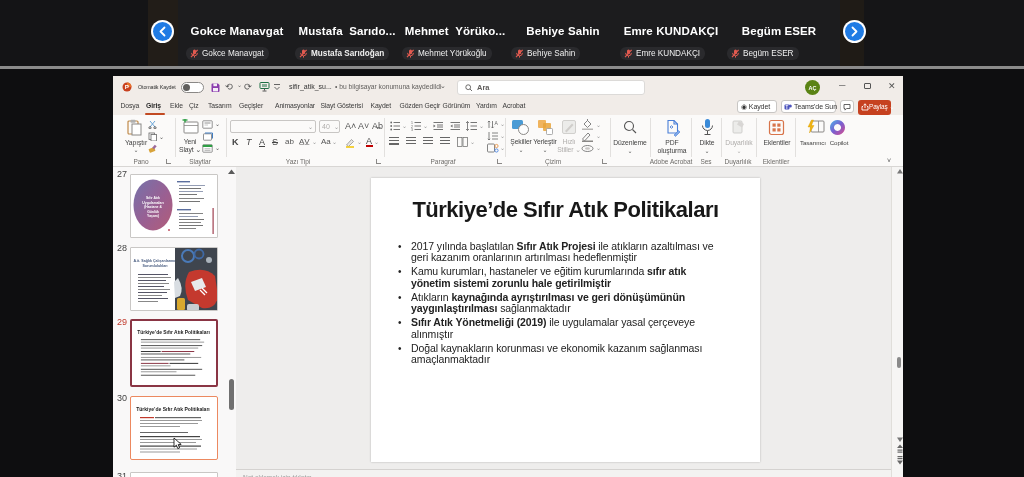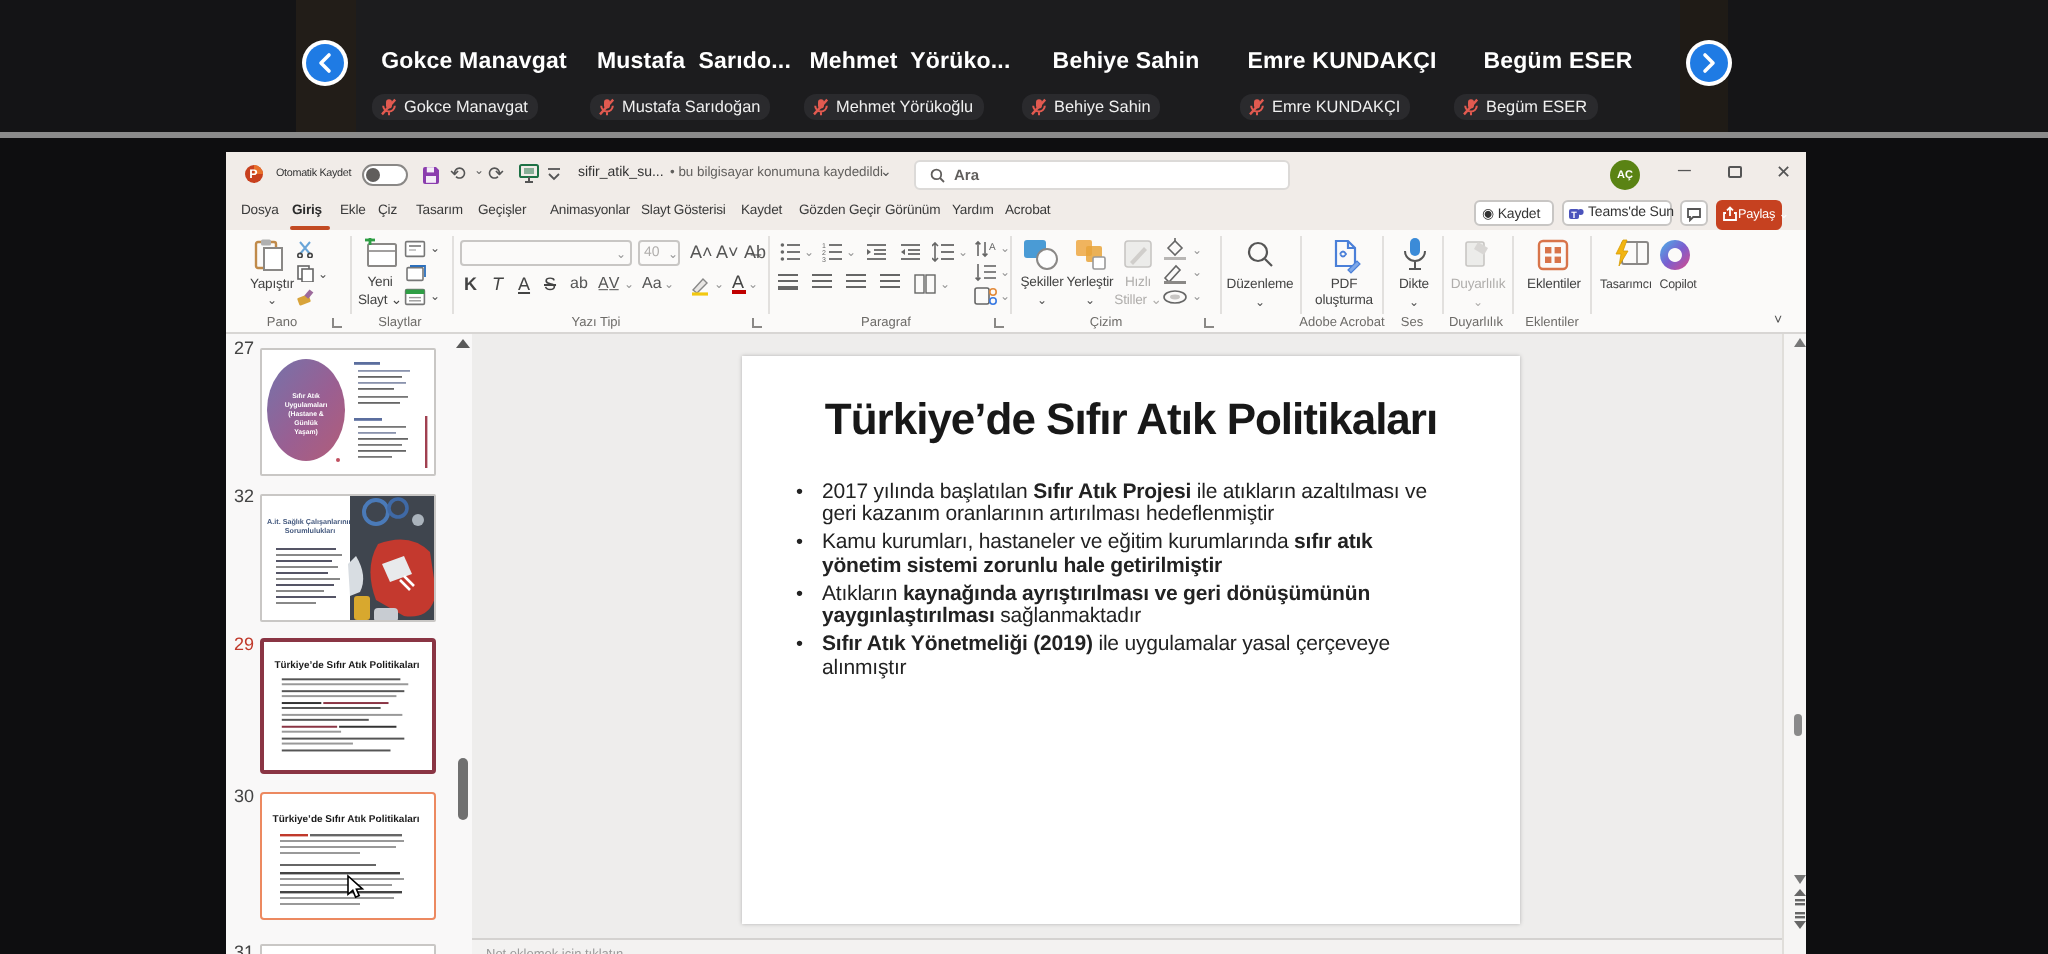--- a/index.html
+++ b/index.html
@@ -72,21 +72,21 @@
   <div class="pname" style="left:455px;text-align:right;">Mehmet&nbsp; Yörüko...</div>
   <div class="pname" style="left:563px;">Behiye Sahin</div>
   <div class="pname" style="left:671px;">Emre KUNDAKÇI</div>
   <div class="pname" style="left:779px;">Begüm ESER</div>
 
   <div class="pill" style="left:186px;"><svg width="9" height="9" viewBox="0 0 9 9">
         <rect x="3" y="0.6" width="3" height="4.6" rx="1.5" fill="#e25a50"></rect>
         <path d="M1.6 3.9 a2.9 2.9 0 0 0 5.8 0 M4.5 7 L4.5 8.6" stroke="#e25a50" stroke-width="1" fill="none"></path>
         <line x1="1" y1="8.2" x2="7.6" y2="0.8" stroke="#e25a50" stroke-width="1.2"></line>
       </svg>Gokce Manavgat</div>
-  <div class="pill" style="left:295px;"><svg width="9" height="9" viewBox="0 0 9 9">
+  <div class="pill" style="left:295px;font-weight:bold;"><svg width="9" height="9" viewBox="0 0 9 9">
         <rect x="3" y="0.6" width="3" height="4.6" rx="1.5" fill="#e25a50"></rect>
         <path d="M1.6 3.9 a2.9 2.9 0 0 0 5.8 0 M4.5 7 L4.5 8.6" stroke="#e25a50" stroke-width="1" fill="none"></path>
         <line x1="1" y1="8.2" x2="7.6" y2="0.8" stroke="#e25a50" stroke-width="1.2"></line>
       </svg>Mustafa Sarıdoğan</div>
   <div class="pill" style="left:402px;"><svg width="9" height="9" viewBox="0 0 9 9">
         <rect x="3" y="0.6" width="3" height="4.6" rx="1.5" fill="#e25a50"></rect>
         <path d="M1.6 3.9 a2.9 2.9 0 0 0 5.8 0 M4.5 7 L4.5 8.6" stroke="#e25a50" stroke-width="1" fill="none"></path>
         <line x1="1" y1="8.2" x2="7.6" y2="0.8" stroke="#e25a50" stroke-width="1.2"></line>
       </svg>Mehmet Yörükoğlu</div>
   <div class="pill" style="left:511px;"><svg width="9" height="9" viewBox="0 0 9 9">
@@ -476,21 +476,21 @@
           <rect x="48" y="38" width="24" height="0.9" fill="#777"></rect>
             <rect x="48" y="41" width="19" height="0.9" fill="#8a93ad"></rect>
           <rect x="48" y="44" width="25" height="0.9" fill="#666"></rect>
             <rect x="48" y="47" width="22" height="0.9" fill="#777"></rect>
           <rect x="48" y="50" width="24" height="0.9" fill="#666"></rect>
             <rect x="48" y="53" width="17" height="0.9" fill="#777"></rect>
           <rect x="81.5" y="33" width="1.2" height="26" fill="#a04050"></rect>
           <circle cx="38" cy="55" r="1" fill="#c05060"></circle>
         </svg>
       </div>
-      <div class="tnum" style="top:76px;">32</div>
+      <div class="tnum" style="top:76px;">28</div>
       <div class="thumb" style="top:80px;">
         <svg width="87" height="64" viewBox="0 0 87 64">
           <text x="24" y="14" text-anchor="middle" font-size="3.6" fill="#44597e" font-weight="bold" font-family="Liberation Sans">A.it. Sağlık Çalışanlarının</text>
           <text x="24" y="18.5" text-anchor="middle" font-size="3.6" fill="#44597e" font-weight="bold" font-family="Liberation Sans">Sorumlulukları</text>
           <rect x="7" y="26" width="30" height="1" fill="#556"></rect>
             <rect x="7" y="29" width="33" height="1" fill="#888"></rect>
           <rect x="7" y="32" width="28" height="1" fill="#556"></rect>
             <rect x="7" y="35" width="31" height="1" fill="#888"></rect>
           <rect x="7" y="38" width="26" height="1" fill="#556"></rect>
             <rect x="7" y="41" width="32" height="1" fill="#888"></rect>
@@ -578,19 +578,20 @@
           <path d="M4 9.5 L7 5.5 L1 5.5 Z" fill="#666"></path>
         </svg>
     </div>
     <div id="slide">
       <h1>Türkiye’de Sıfır Atık Politikaları</h1>
       <ul>
         <li>2017 yılında başlatılan <b>Sıfır Atık Projesi</b> ile atıkların azaltılması ve<br>geri kazanım oranlarının artırılması hedeflenmiştir</li>
         <li>Kamu kurumları, hastaneler ve eğitim kurumlarında <b>sıfır atık</b><br><b>yönetim sistemi zorunlu hale getirilmiştir</b></li>
         <li>Atıkların <b>kaynağında ayrıştırılması ve geri dönüşümünün</b><br><b>yaygınlaştırılması</b> sağlanmaktadır</li>
         <li><b>Sıfır Atık Yönetmeliği (2019)</b> ile uygulamalar yasal çerçeveye<br>alınmıştır</li>
+        <li>Doğal kaynakların korunması ve ekonomik kazanım sağlanması<br>amaçlanmaktadır</li>
       </ul>
     </div>
     <div id="notes">
         <span style="position:absolute;left:7px;top:4px;font-size:6.5px;color:#9a9a9a;">Not eklemek için tıklatın</span>
       </div>
   </div>
 </div>
 
 </body></html>

